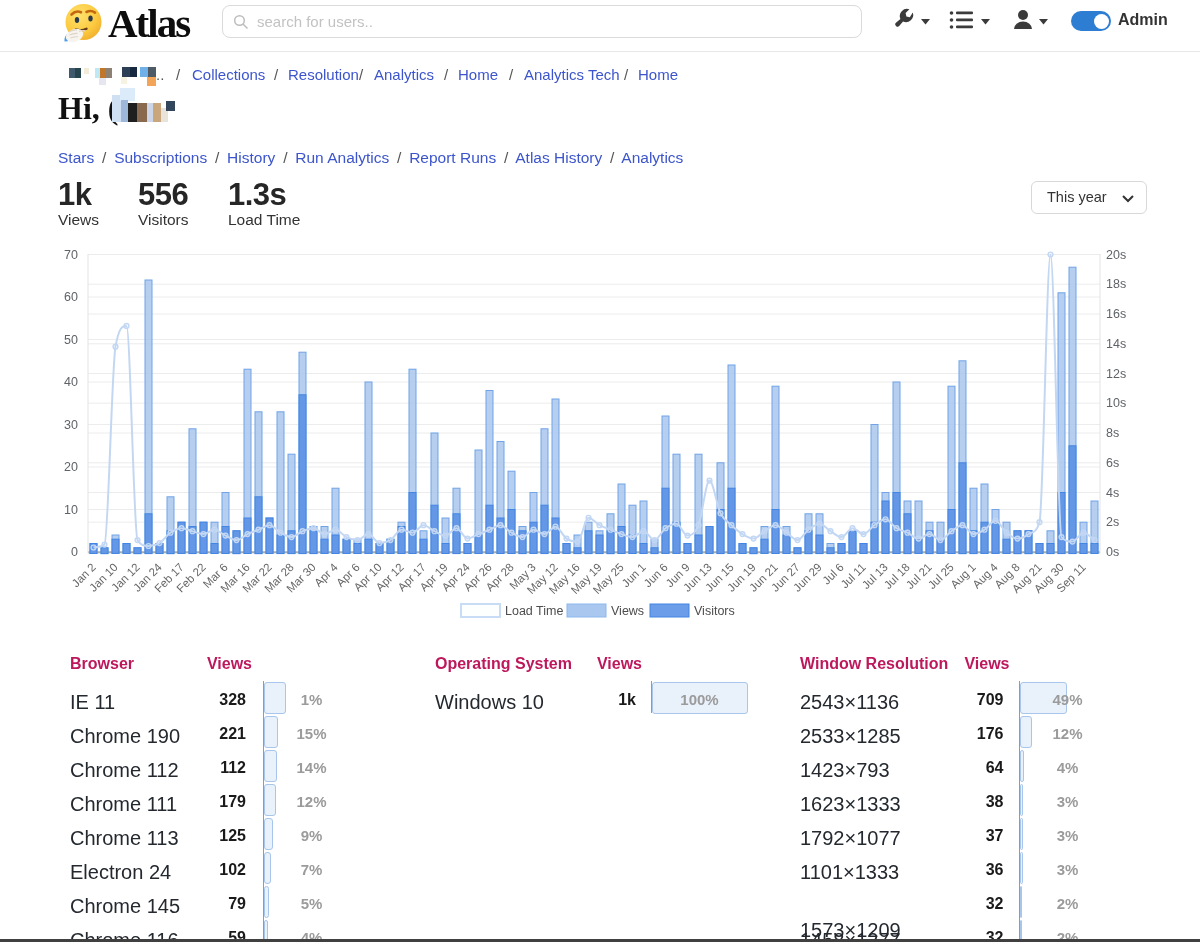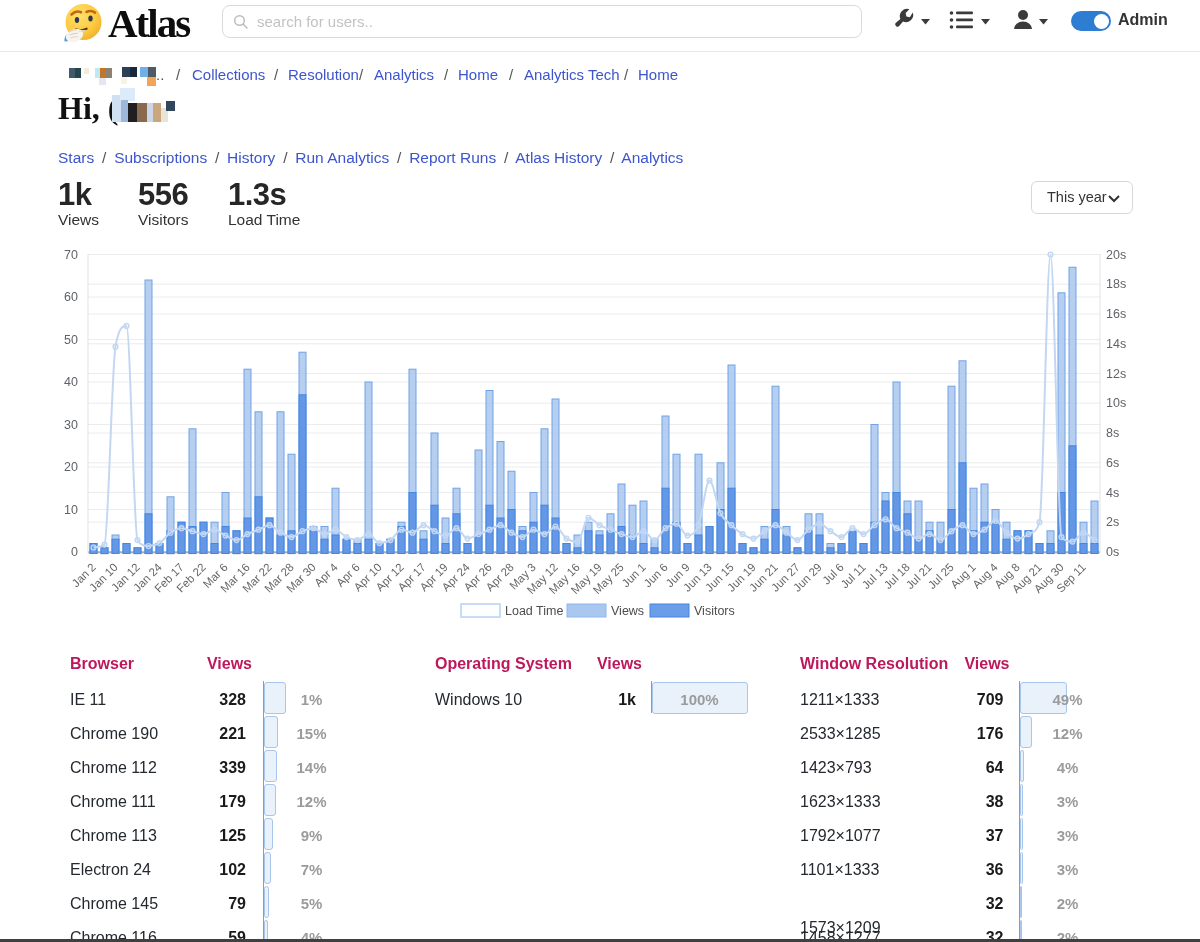--- a/index.html
+++ b/index.html
@@ -12,23 +12,23 @@
 .toggle { position:absolute; left:1071px; top:11px; width:40px; height:20px; background:#2d7ed3; border-radius:10px; }
 .toggle .knob { position:absolute; right:2.5px; top:2.5px; width:15px; height:15px; background:#fff; border-radius:50%; }
 .adm { position:absolute; left:1118px; top:11px; font-size:16px; font-weight:bold; color:#333; }
 .bc { position:absolute; top:66px; font-size:15px; }
 .sep { color:#555; }
 .nav2 .sep { margin:0 3.5px; }
 .hi { position:absolute; left:58px; top:90px; font-family:"Liberation Serif",serif; font-weight:bold; font-size:32px; color:#111; }
 .nav2 { position:absolute; left:58px; top:149px; font-size:15.5px; }
 .stat-n { position:absolute; font-size:31px; font-weight:bold; color:#262626; letter-spacing:-0.5px; }
 .stat-l { position:absolute; font-size:15.5px; color:#333; }
-.ybtn { position:absolute; left:1031px; top:181px; width:102px; height:33px; border:1px solid #d8d8d8; border-radius:6px; font-size:15px; color:#333; }
+.ybtn { position:absolute; left:1031px; top:181px; width:116px; height:33px; border:1px solid #d8d8d8; border-radius:6px; font-size:15px; color:#333; }
 .th { position:absolute; font-size:16px; font-weight:bold; color:#be185d; }
-.tn { position:absolute; font-size:16px; color:#24292f;text-align:right; }
+.tn { position:absolute; font-size:20px; color:#24292f;text-align:right; }
 .tv { position:absolute; font-size:16px; font-weight:bold; color:#1a1a1a; text-align:right; }
 .tb { position:absolute; height:32px; background:#e9f1fa; border:1.5px solid #a8c6ec; border-radius:3px; }
 .tp { position:absolute; width:95px; text-align:center; font-size:15px; font-weight:bold; color:#9b9b9b; }
 .botline { position:absolute; left:0; top:939px; width:1200px; height:2.5px; background:#404040; }
 </style></head>
 <body>
 <div class="hdr">
 
 <svg width="40" height="42" viewBox="0 0 40 42" style="position:absolute;left:63px;top:2px">
 <defs>
@@ -509,21 +509,21 @@
 <div style="position:absolute;left:263px;top:681px;width:1px;height:261px;background:#969a9f"></div>
 <div class="tn" style="left:70px;top:691px">IE 11</div>
 <div class="tv" style="left:156px;top:691px;width:90px">328</div>
 <div class="tb" style="left:264px;top:682px;width:22.1px"></div>
 <div class="tp" style="left:264px;top:691px">1%</div>
 <div class="tn" style="left:70px;top:725px">Chrome 190</div>
 <div class="tv" style="left:156px;top:725px;width:90px">221</div>
 <div class="tb" style="left:264px;top:716px;width:14.4px"></div>
 <div class="tp" style="left:264px;top:725px">15%</div>
 <div class="tn" style="left:70px;top:759px">Chrome 112</div>
-<div class="tv" style="left:156px;top:759px;width:90px">339</div>
+<div class="tv" style="left:156px;top:759px;width:90px">112</div>
 <div class="tb" style="left:264px;top:750px;width:13.4px"></div>
 <div class="tp" style="left:264px;top:759px">14%</div>
 <div class="tn" style="left:70px;top:793px">Chrome 111</div>
 <div class="tv" style="left:156px;top:793px;width:90px">179</div>
 <div class="tb" style="left:264px;top:784px;width:11.5px"></div>
 <div class="tp" style="left:264px;top:793px">12%</div>
 <div class="tn" style="left:70px;top:827px">Chrome 113</div>
 <div class="tv" style="left:156px;top:827px;width:90px">125</div>
 <div class="tb" style="left:264px;top:818px;width:8.6px"></div>
 <div class="tp" style="left:264px;top:827px">9%</div>
@@ -542,21 +542,21 @@
 <div class="th" style="left:435px;top:655px">Operating System</div>
 <div class="th" style="left:552px;top:655px;width:90px;text-align:right">Views</div>
 <div style="position:absolute;left:651px;top:681px;width:1px;height:32px;background:#969a9f"></div>
 <div class="tn" style="left:435px;top:691px">Windows 10</div>
 <div class="tv" style="left:546px;top:691px;width:90px">1k</div>
 <div class="tb" style="left:652px;top:682px;width:96.0px"></div>
 <div class="tp" style="left:652px;top:691px">100%</div>
 <div class="th" style="left:800px;top:655px">Window Resolution</div>
 <div class="th" style="left:919.5px;top:655px;width:90px;text-align:right">Views</div>
 <div style="position:absolute;left:1019px;top:681px;width:1px;height:261px;background:#969a9f"></div>
-<div class="tn" style="left:800px;top:691px">1211×1333</div>
+<div class="tn" style="left:800px;top:691px">2543×1136</div>
 <div class="tv" style="left:913.5px;top:691px;width:90px">709</div>
 <div class="tb" style="left:1020px;top:682px;width:47.0px"></div>
 <div class="tp" style="left:1020px;top:691px">49%</div>
 <div class="tn" style="left:800px;top:725px">2533×1285</div>
 <div class="tv" style="left:913.5px;top:725px;width:90px">176</div>
 <div class="tb" style="left:1020px;top:716px;width:11.5px"></div>
 <div class="tp" style="left:1020px;top:725px">12%</div>
 <div class="tn" style="left:800px;top:759px">1423×793</div>
 <div class="tv" style="left:913.5px;top:759px;width:90px">64</div>
 <div class="tb" style="left:1020px;top:750px;width:3.8px"></div>

